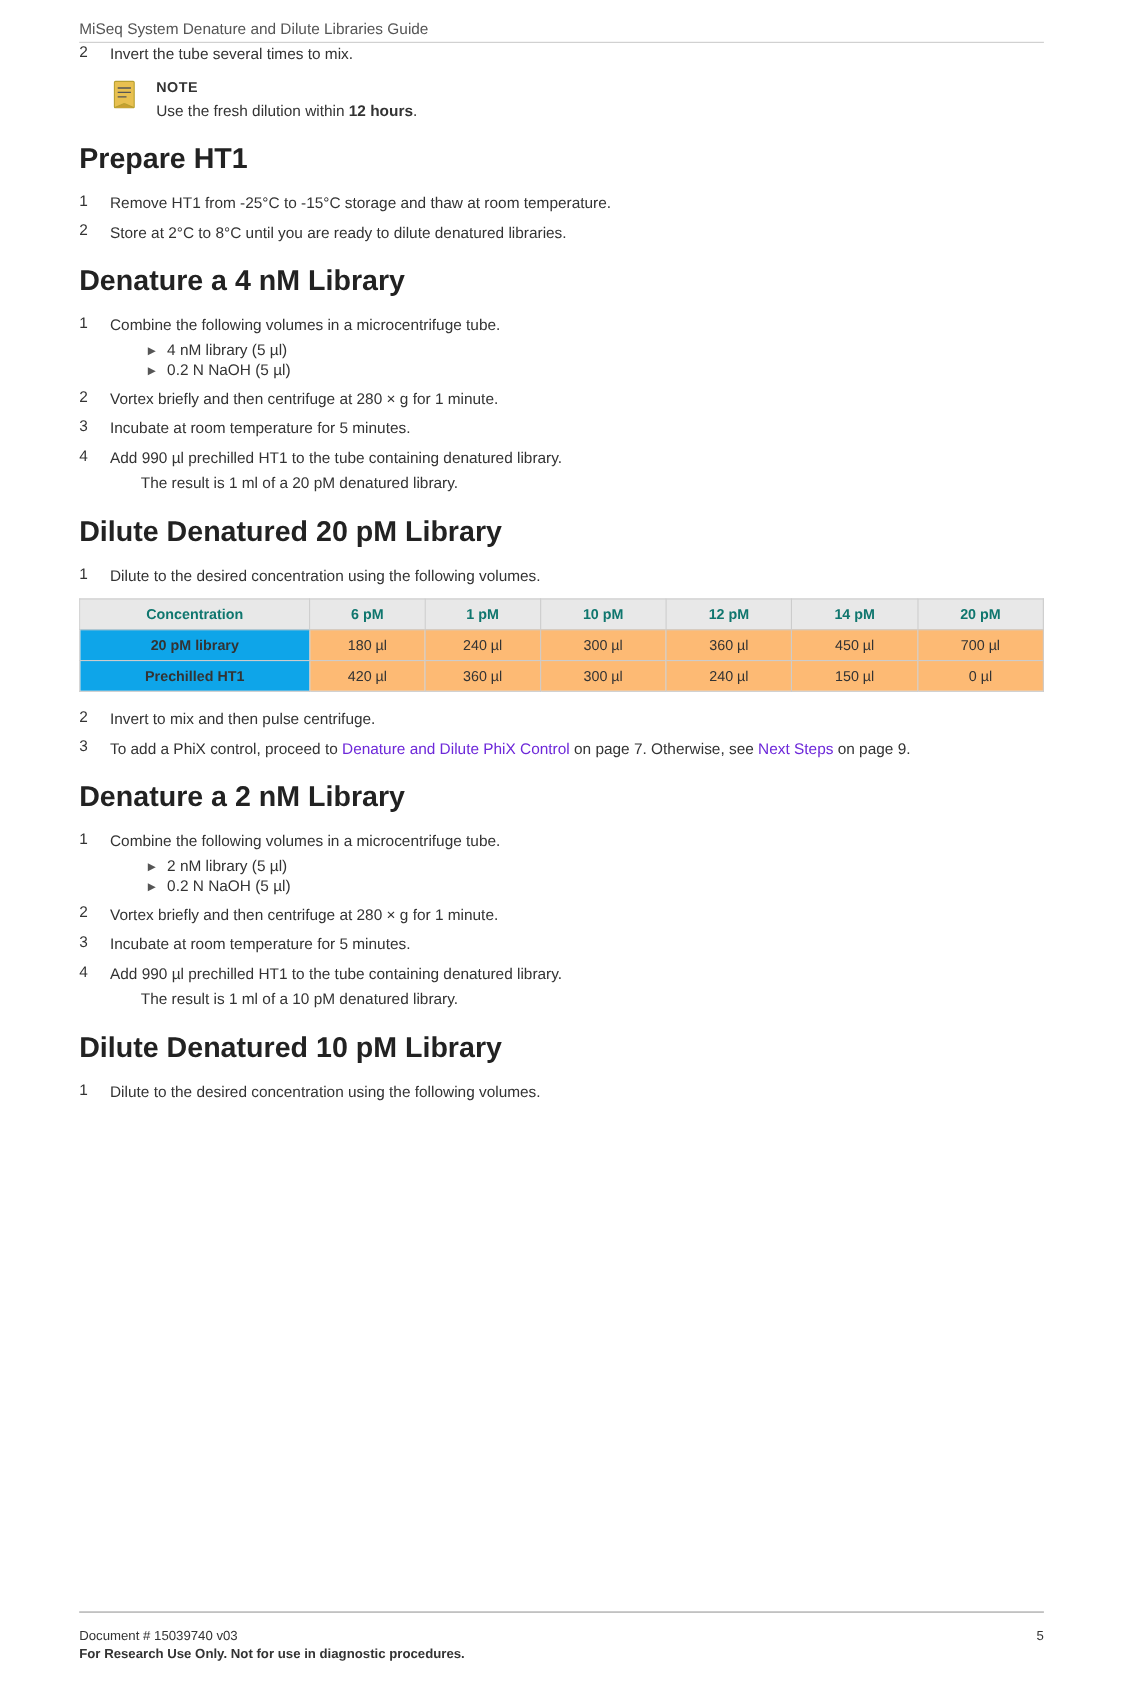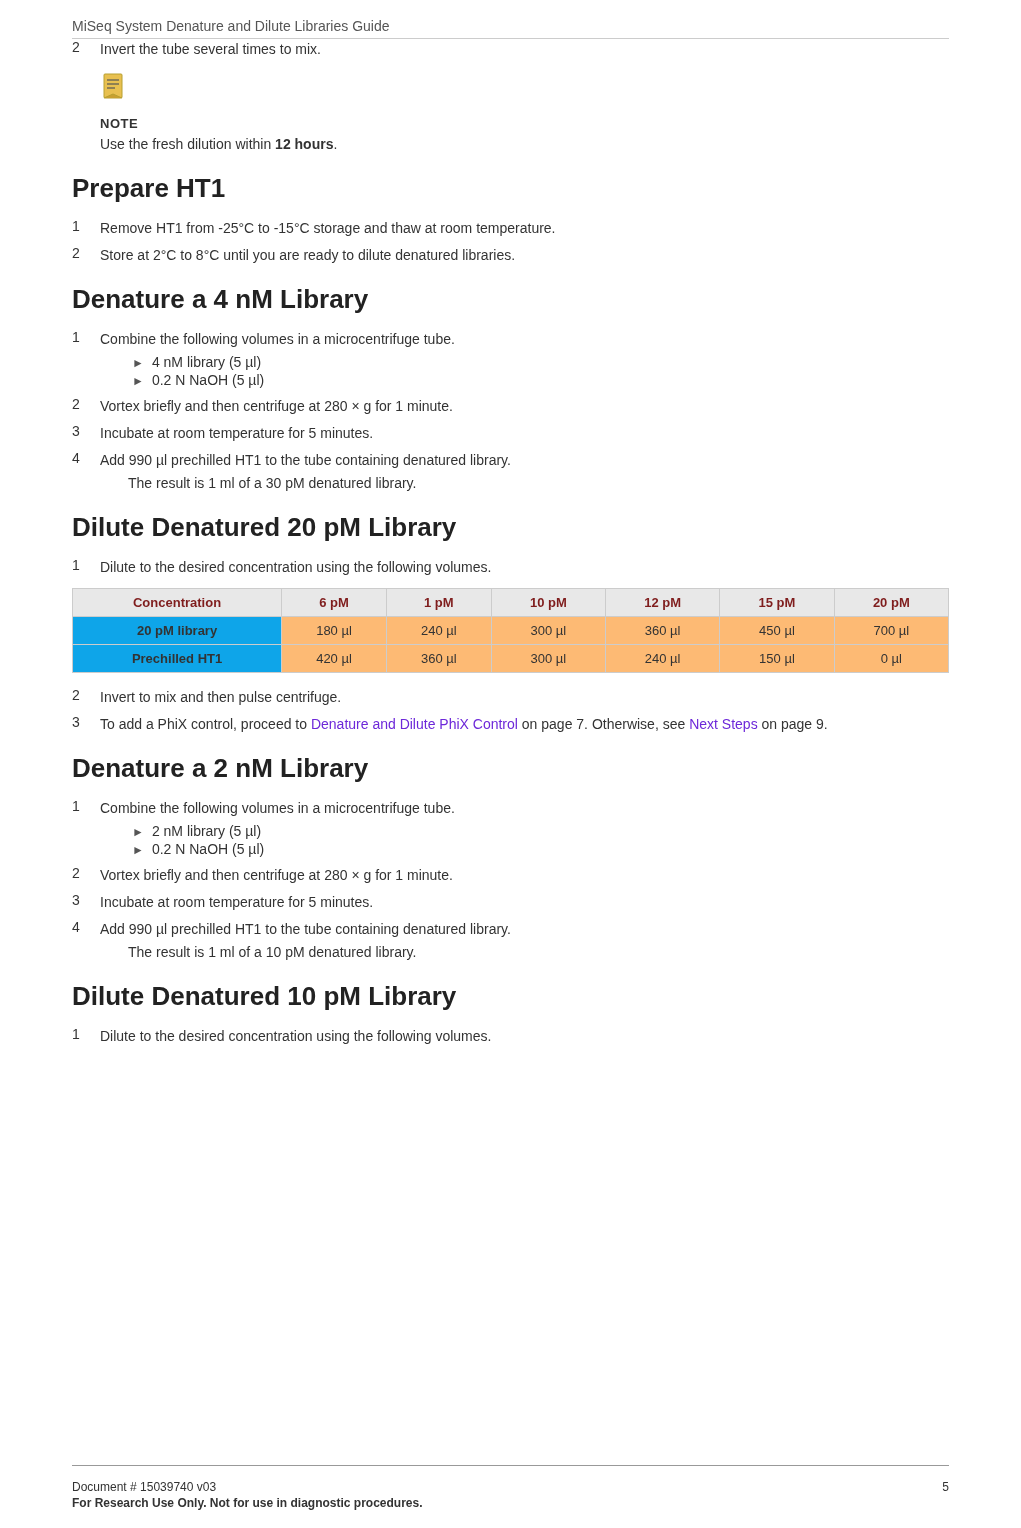--- a/index.html
+++ b/index.html
@@ -46,21 +46,20 @@
       font-size: 14px;
       color: #333;
       line-height: 1.5;
       flex: 1;
     }
     .note-block {
       display: flex;
       align-items: flex-start;
       margin: 10px 0 16px 28px;
       gap: 10px;
-      flex-direction: column;
     }
     .note-icon {
       width: 32px;
       height: 32px;
       flex-shrink: 0;
       margin-top: 2px;
     }
     .note-content {
       font-size: 14px;
       color: #333;
@@ -99,21 +98,21 @@
       border-collapse: collapse;
       margin: 10px 0 14px 0;
       font-size: 13px;
     }
     .data-table th {
       background: #e8e8e8;
       border: 1px solid #ccc;
       padding: 6px 12px;
       font-weight: bold;
       text-align: center;
-      color: #7f1d1d;
+      color: #0f766e;
       margin-top: 20px;
     }
     .data-table td {
       border: 1px solid #ccc;
       padding: 6px 10px;
       text-align: center;
       color: #333;
       background: #fdba74;
     }
     .data-table td.row-header {
@@ -226,42 +225,42 @@
 
     <div class="step-row">
       <span class="step-num">3</span>
       <span class="step-text">Incubate at room temperature for 5 minutes.</span>
     </div>
 
     <div class="step-row">
       <span class="step-num">4</span>
       <div>
         <span class="step-text">Add 990 µl prechilled HT1 to the tube containing denatured library.</span>
-        <div class="step-continuation">The result is 1 ml of a 30 pM denatured library.</div>
+        <div class="step-continuation">The result is 1 ml of a 20 pM denatured library.</div>
       </div>
     </div>
   </div>
 
   <h2 class="section-title">Dilute Denatured 20 pM Library</h2>
   <div class="step-block">
     <div class="step-row">
       <span class="step-num">1</span>
       <span class="step-text">Dilute to the desired concentration using the following volumes.</span>
     </div>
   </div>
 
   <table class="data-table">
     <thead>
       <tr>
         <th>Concentration</th>
         <th>6 pM</th>
         <th>1 pM</th>
         <th>10 pM</th>
         <th>12 pM</th>
-        <th>15 pM</th>
+        <th>14 pM</th>
         <th>20 pM</th>
       </tr>
     </thead>
     <tbody>
       <tr>
         <td class="row-header">20 pM library</td>
         <td>180 µl</td>
         <td>240 µl</td>
         <td>300 µl</td>
         <td>360 µl</td>

